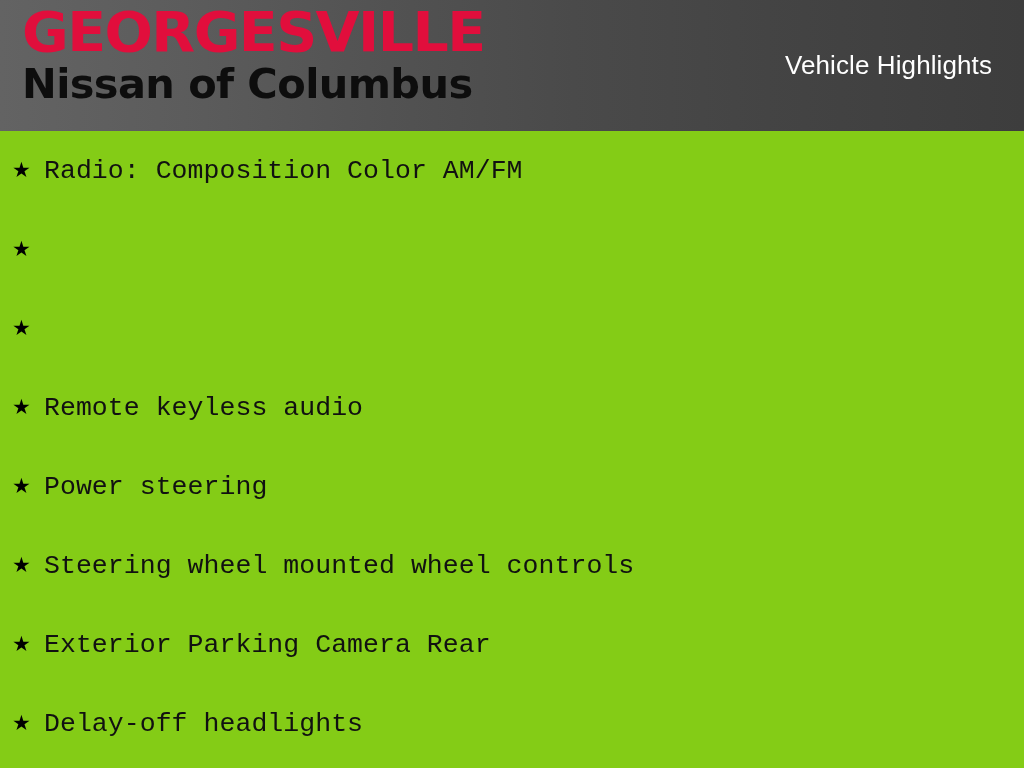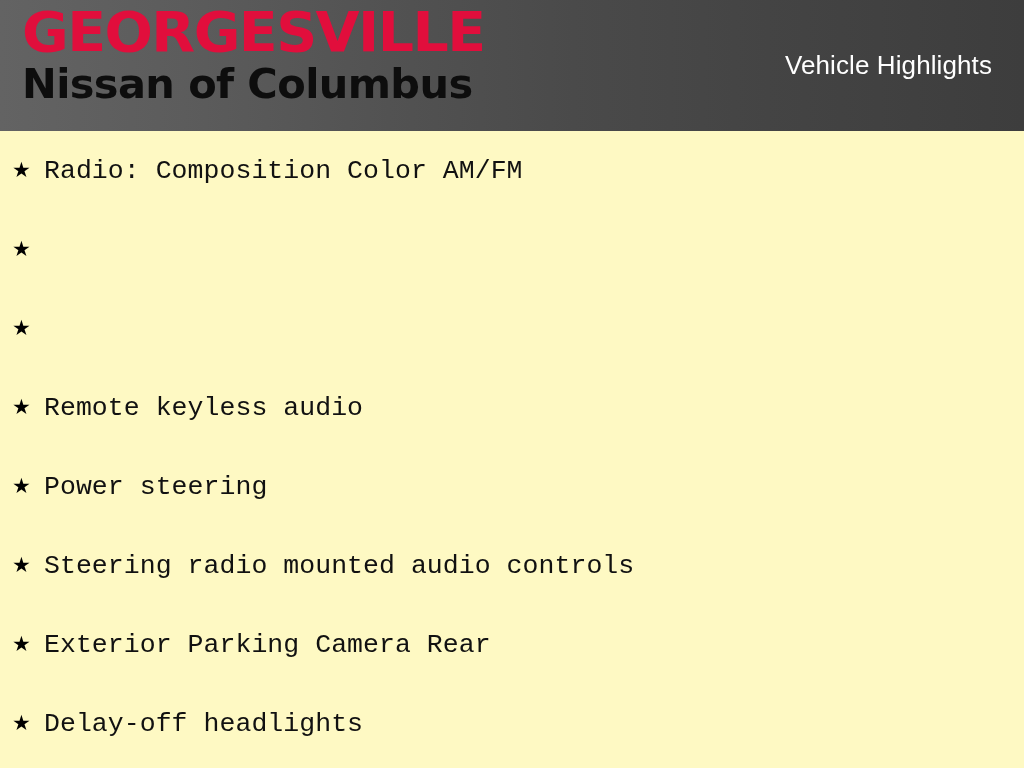--- a/index.html
+++ b/index.html
@@ -11,21 +11,21 @@
     width: 1024px;
     height: 768px;
     background: #ffffff;
     font-family: "Liberation Sans", sans-serif;
     overflow: hidden;
   }
   .page {
     position: relative;
     width: 1024px;
     height: 768px;
-    background: #fef9c3;
+    background: #84cc16;
   }
 
   
   .header {
     position: relative;
     width: 1024px;
     height: 131px;
     background: linear-gradient(to right,
                 #636363 0%,
                 #5c5c5c 18%,
@@ -155,21 +155,21 @@
       <span class="highlight-label">Remote keyless audio</span>
     </li>
 
     <li class="highlight-item">
       <span class="star-icon">★</span>
       <span class="highlight-label">Power steering</span>
     </li>
 
     <li class="highlight-item">
       <span class="star-icon">★</span>
-      <span class="highlight-label">Steering radio mounted audio controls</span>
+      <span class="highlight-label">Steering wheel mounted wheel controls</span>
     </li>
 
     <li class="highlight-item">
       <span class="star-icon">★</span>
       <span class="highlight-label">Exterior Parking Camera Rear</span>
     </li>
 
     <li class="highlight-item">
       <span class="star-icon">★</span>
       <span class="highlight-label">Delay-off headlights</span>

